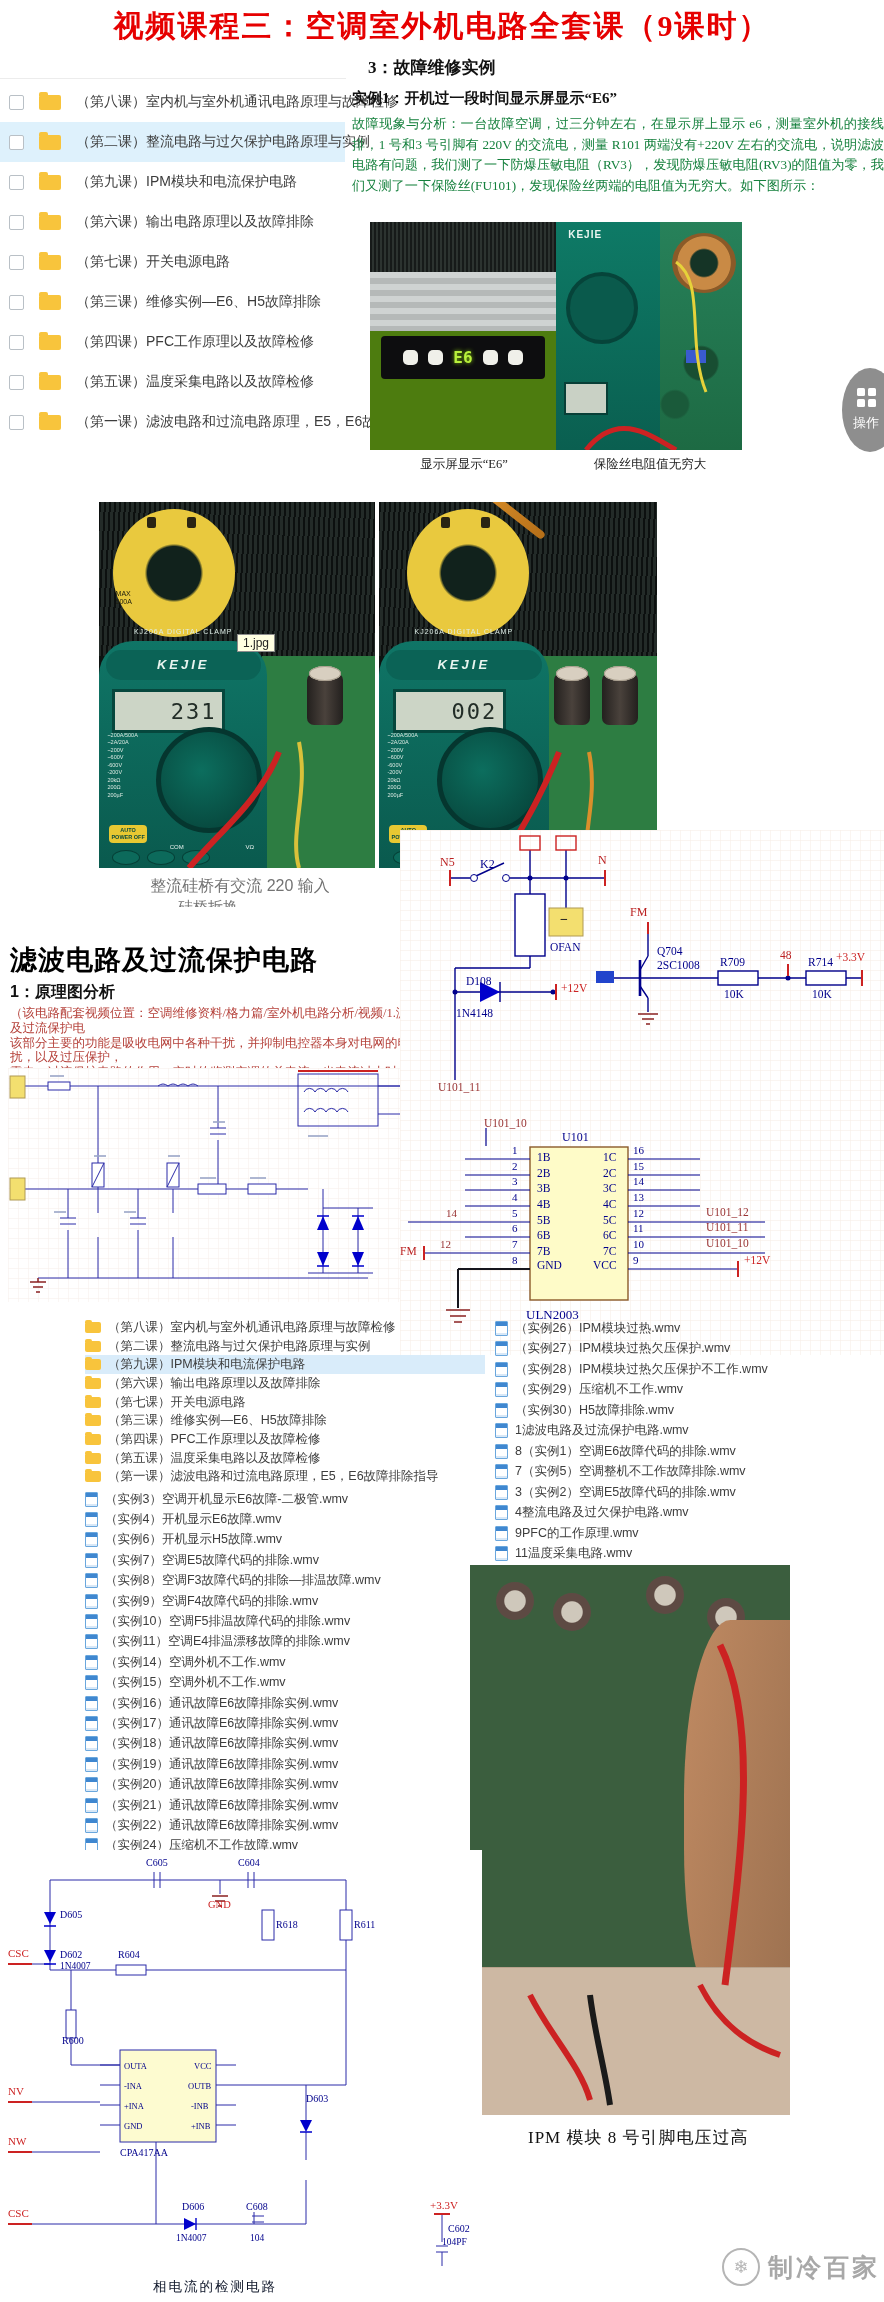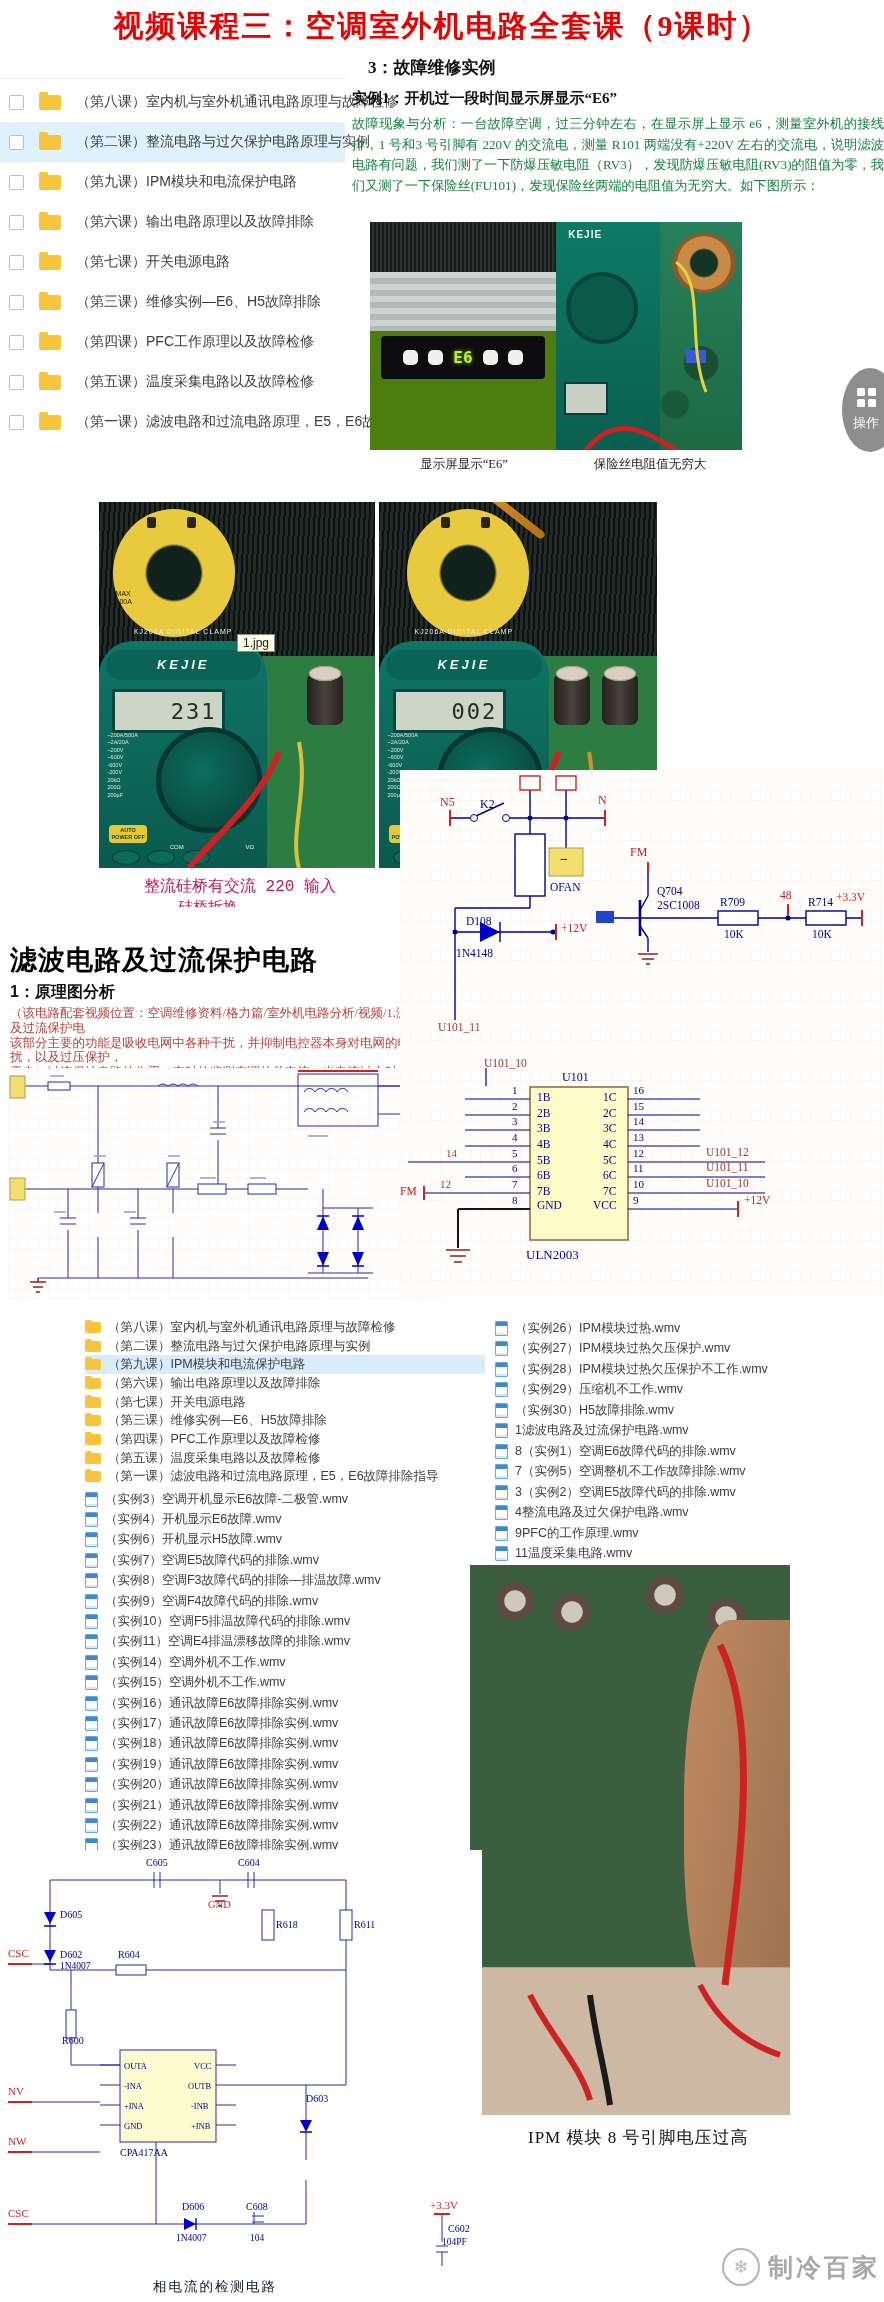--- a/index.html
+++ b/index.html
@@ -96,21 +96,21 @@
   .cpcb{position:absolute;right:0;top:42%;width:41%;height:58%;background:#2d7d42;}
   .cap1{position:absolute;width:36px;height:52px;border-radius:7px;
      background:linear-gradient(90deg,#23201e,#4a423c 50%,#23201e);}
   .cap1::before{content:"";position:absolute;left:2px;top:-7px;width:32px;height:15px;border-radius:50%;
      background:#d8cfc0;box-shadow:inset 0 0 0 1px #a99f8e;}
   .tip{position:absolute;left:50%;top:36%;background:#ffffe1;border:1px solid #8c8c8c;color:#222;
      font-size:12px;font-family:"Liberation Sans",sans-serif;padding:1px 5px;}
   .pen{position:absolute;left:34%;top:2%;width:78px;height:8px;background:linear-gradient(90deg,#d98f2b,#b56f18);
      transform:rotate(38deg);border-radius:4px;}
   .wiresvg{position:absolute;inset:0;}
-  .capt2{font-family:Liberation Mono, monospace;color:#be185d;}
+  .capt2{font-family:Liberation Sans, sans-serif;color:#737373;}
   .clip{overflow:hidden;}
   
   .fhead{left:10px;top:942px;font-size:27px;font-weight:800;color:#000;letter-spacing:1px;}
   .fsub{left:10px;top:982px;font-size:16px;font-weight:700;color:#111;}
   .fpara{left:10px;top:1006px;width:438px;font-family:"Liberation Serif",serif;
          font-size:12.5px;line-height:14.8px;color:#b5413a;}
   
   .schem{background:#fff;}
   .lbl{position:absolute;font-family:"Liberation Serif",serif;white-space:nowrap;line-height:1;}
   
@@ -394,21 +394,21 @@
         </g>
       <g stroke="#8b2222" stroke-width="1.5">
           <path d="M30,210V214 M22,214H38 M25,219H35 M28,224H32"></path>
         </g>
       <g stroke="#9aa6c8" stroke-width="2" opacity=".8">
         <path d="M42,8h14 M86,88h12 M160,88h12 M192,110h16 M242,110h16 M205,54h12 M300,68h20 M46,144h12 M116,144h12"></path>
       </g>
     </svg>
   </div>
 
-  <div class="abs schem" style="left:400px;top:770px;width:484px;height:525px;">
+  <div class="abs schem" style="left:400px;top:830px;width:484px;height:525px;">
     <svg width="484" height="525" viewBox="0 0 484 525">
       <defs>
           <pattern id="g2" width="10" height="10" patternUnits="userSpaceOnUse">
         <path d="M10 0H0V10" stroke="#f5ebe4" fill="none"></path>
           </pattern>
         </defs>
       <rect width="484" height="525" fill="url(#g2)"></rect>
       <g stroke="#00008b" stroke-width="1.4" fill="none">
         <path d="M50,48H70 M110,48H205 M76,46L104,33"></path>
         <path d="M130,20V48 M166,20V48 M130,48V64 M166,48V78"></path>
@@ -563,24 +563,20 @@
       <span class="doc"></span>
       <span class="lab">（实例20）通讯故障E6故障排除实例.wmv</span>
     </div>
       <div class="brow frow">
       <span class="doc"></span>
       <span class="lab">（实例21）通讯故障E6故障排除实例.wmv</span>
     </div>
       <div class="brow frow">
       <span class="doc"></span>
       <span class="lab">（实例22）通讯故障E6故障排除实例.wmv</span>
-    </div>
-      <div class="brow frow">
-      <span class="doc"></span>
-      <span class="lab">（实例23）通讯故障E6故障排除实例.wmv</span>
     </div>
       <div class="brow frow">
       <span class="doc"></span>
       <span class="lab">（实例24）压缩机不工作故障.wmv</span>
     </div>
       <div class="brow frow">
       <span class="doc"></span>
       <span class="lab">（实例25）压缩机不工作故障.wmv</span>
     </div>
     </div>

